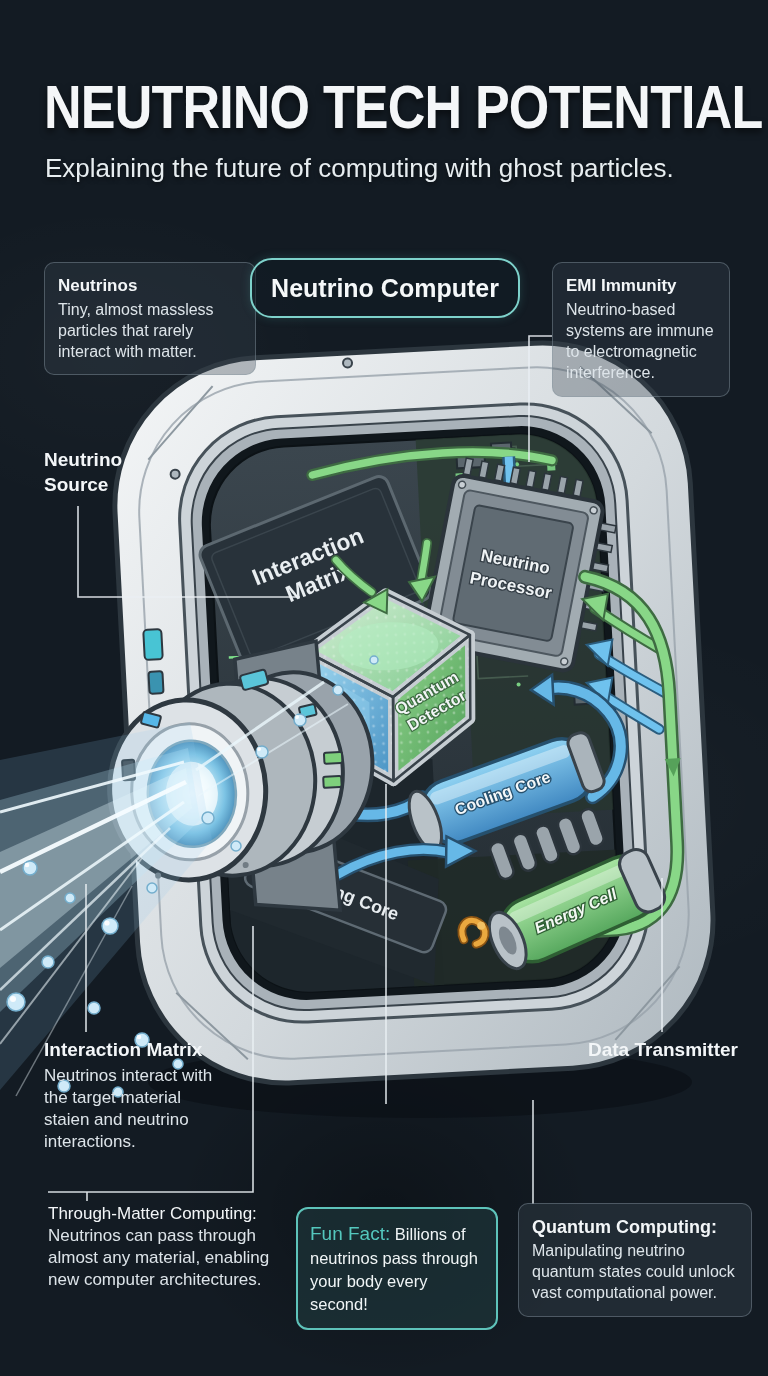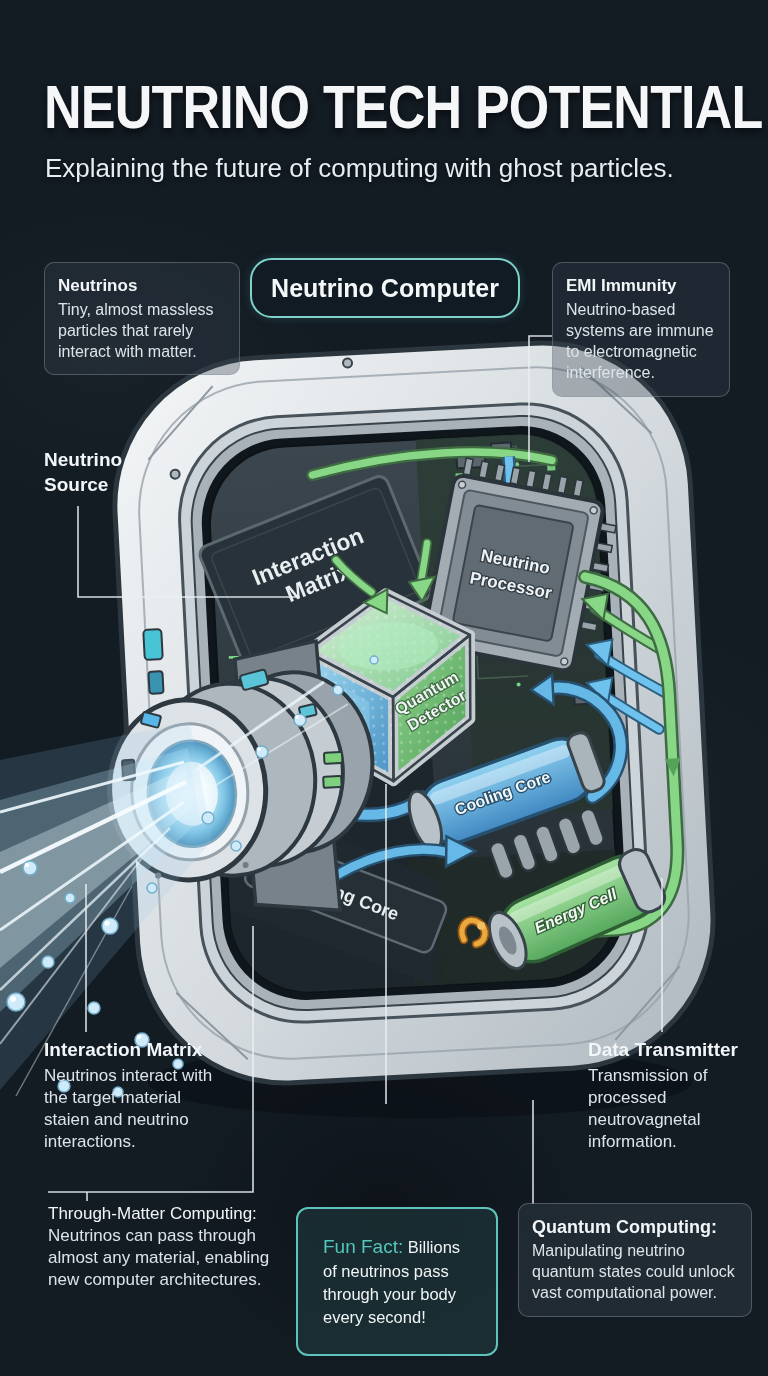--- a/index.html
+++ b/index.html
@@ -16,34 +16,34 @@
   #title{left:44px;top:74px;color:#f4f6f8;font-weight:bold;font-size:62px;line-height:1.05;
     white-space:nowrap;text-shadow:0 4px 8px rgba(0,0,0,.55);}
   #title .squeeze{display:inline-block;transform:scaleX(.84);transform-origin:left center;letter-spacing:-1px;}
   #subtitle{left:45px;top:153px;font-size:26px;color:#e7edf0;text-shadow:0 2px 5px rgba(0,0,0,.5);}
   .panel{background:rgba(56,68,78,.34);border:1.5px solid rgba(134,148,160,.45);
     border-radius:10px;padding:12px 13px;box-sizing:border-box;}
   .panel h3{margin:0 0 2px 0;font-size:17px;color:#f3f6f8;font-weight:bold;line-height:1.3;}
   .panel p{margin:0;font-size:16px;line-height:1.32;color:#dde4e9;}
   .plain h3{margin:0 0 3px 0;font-size:19px;color:#f3f6f8;font-weight:bold;line-height:1.25;}
   .plain p{margin:0;font-size:17px;line-height:1.3;color:#dde4e9;}
-  #box-neutrinos{left:44px;top:262px;width:196px;}
+  #box-neutrinos{left:44px;top:262px;width:212px;}
   #pill-computer{left:250px;top:258px;width:266px;height:56px;border:2.5px solid #7ed2cb;
     border-radius:22px;background:rgba(16,28,36,.55);display:flex;align-items:center;justify-content:center;
     box-shadow:0 0 10px rgba(70,160,155,.25);}
   #pill-computer span{font-size:25px;font-weight:bold;color:#f5f8f9;}
   #box-emi{left:552px;top:262px;width:178px;}
   #lbl-source{left:44px;top:448px;font-size:19px;font-weight:bold;color:#f3f6f8;line-height:1.3;}
   #blk-interaction{left:44px;top:1038px;width:182px;}
   #blk-radiation{left:332px;top:1109px;width:200px;}
   #blk-data{left:588px;top:1038px;width:150px;}
   #blk-through{left:48px;top:1203px;width:228px;font-size:17px;line-height:1.3;color:#dde4e9;}
   .inline-head{font-weight:normal;color:#f3f6f8;}
   #box-funfact{left:296px;top:1207px;width:202px;border:2px solid #5ec3ba;border-radius:12px;
-    background:rgba(33,62,66,.55);padding:25px;box-sizing:border-box;font-size:16.5px;line-height:1.38;color:#f0f5f6;}
+    background:rgba(33,62,66,.55);padding:12px;box-sizing:border-box;font-size:16.5px;line-height:1.38;color:#f0f5f6;}
   #box-funfact .inline-head{color:#54c7bd;font-size:19px;}
   #box-quantum{left:518px;top:1203px;width:234px;background:rgba(56,68,78,.4);}
   #box-quantum h3{font-size:18px;}
   #box-quantum p{font-size:16px;line-height:1.3;}
   svg text{font-family:"Liberation Sans",sans-serif;}
 </style>
 </head>
 <body>
 
 <div id="canvas">
@@ -367,21 +367,20 @@
     <div>Neutrino</div>
     <div>Source</div>
   </div>
 
   <div class="abs plain" id="blk-interaction">
     <h3>Interaction Matrix</h3>
     <p>Neutrinos interact with the target material staien and neutrino interactions.</p>
   </div>
   <div class="abs plain" id="blk-data">
     <h3>Data Transmitter</h3>
-    <p>Transmission of processed neutrovagnetal information.</p>
   </div>
 
   <div class="abs" id="blk-through">
     <span class="inline-head">Through-Matter Computing:</span>
     <span>Neutrinos can pass through almost any material, enabling new computer architectures.</span>
   </div>
 
   <div class="abs" id="box-funfact">
     <span class="inline-head">Fun Fact:</span>
     <span>Billions of neutrinos pass through your body every second!</span>

